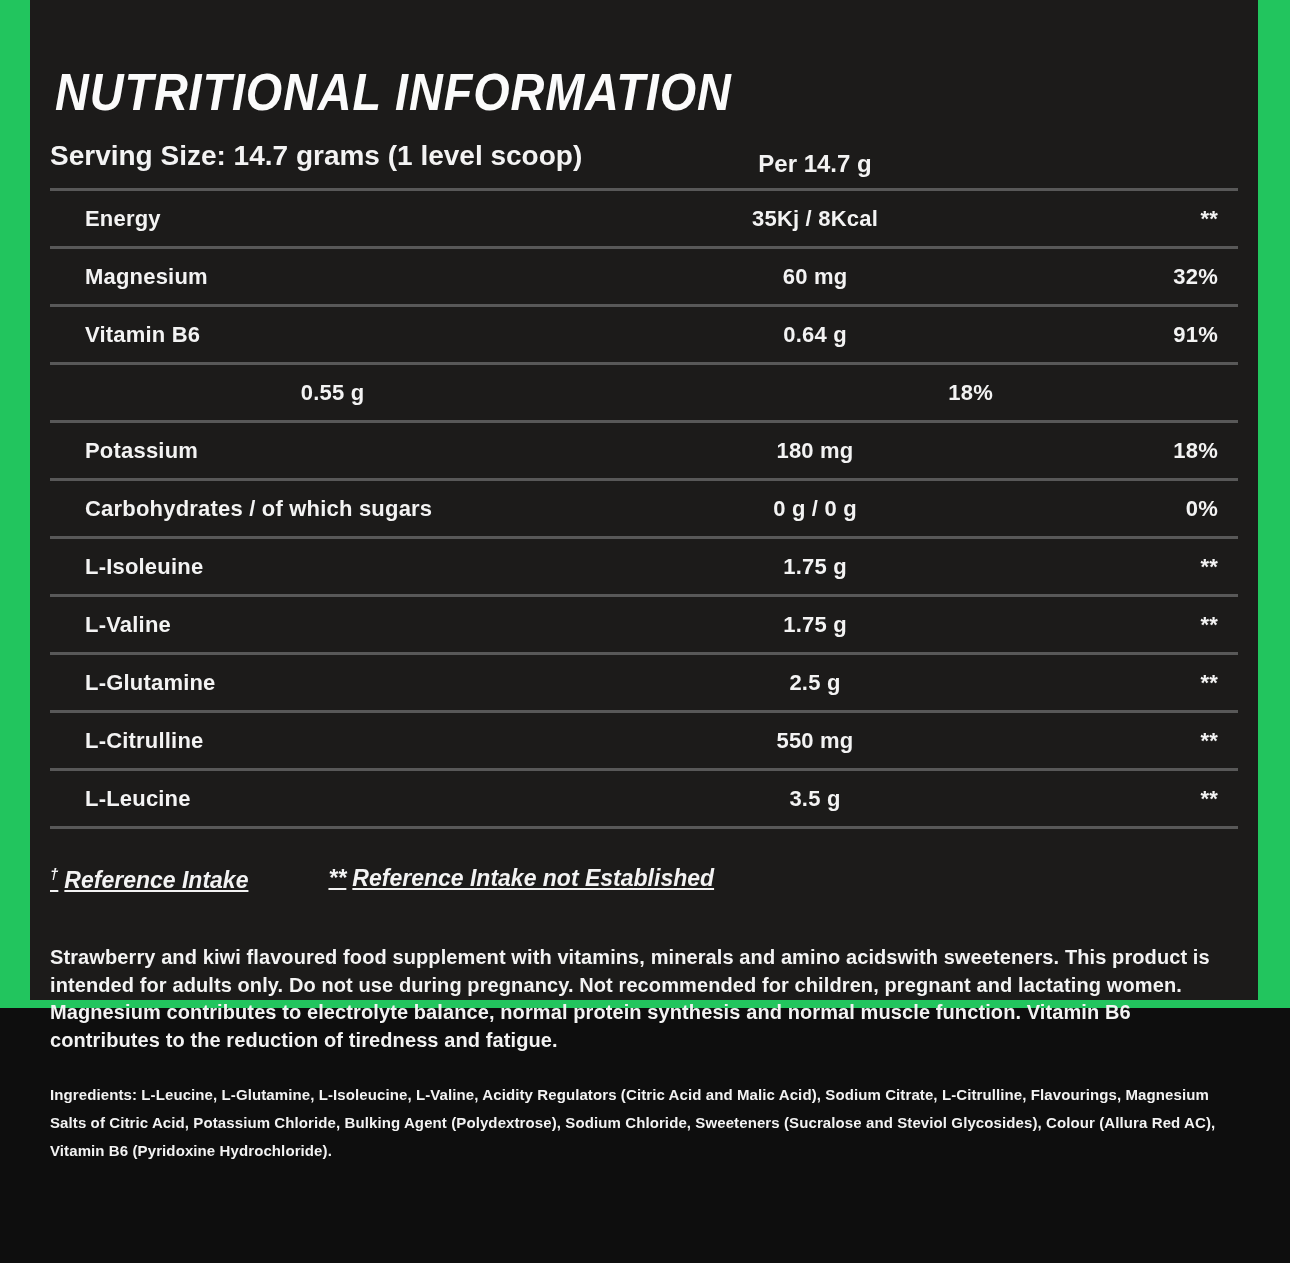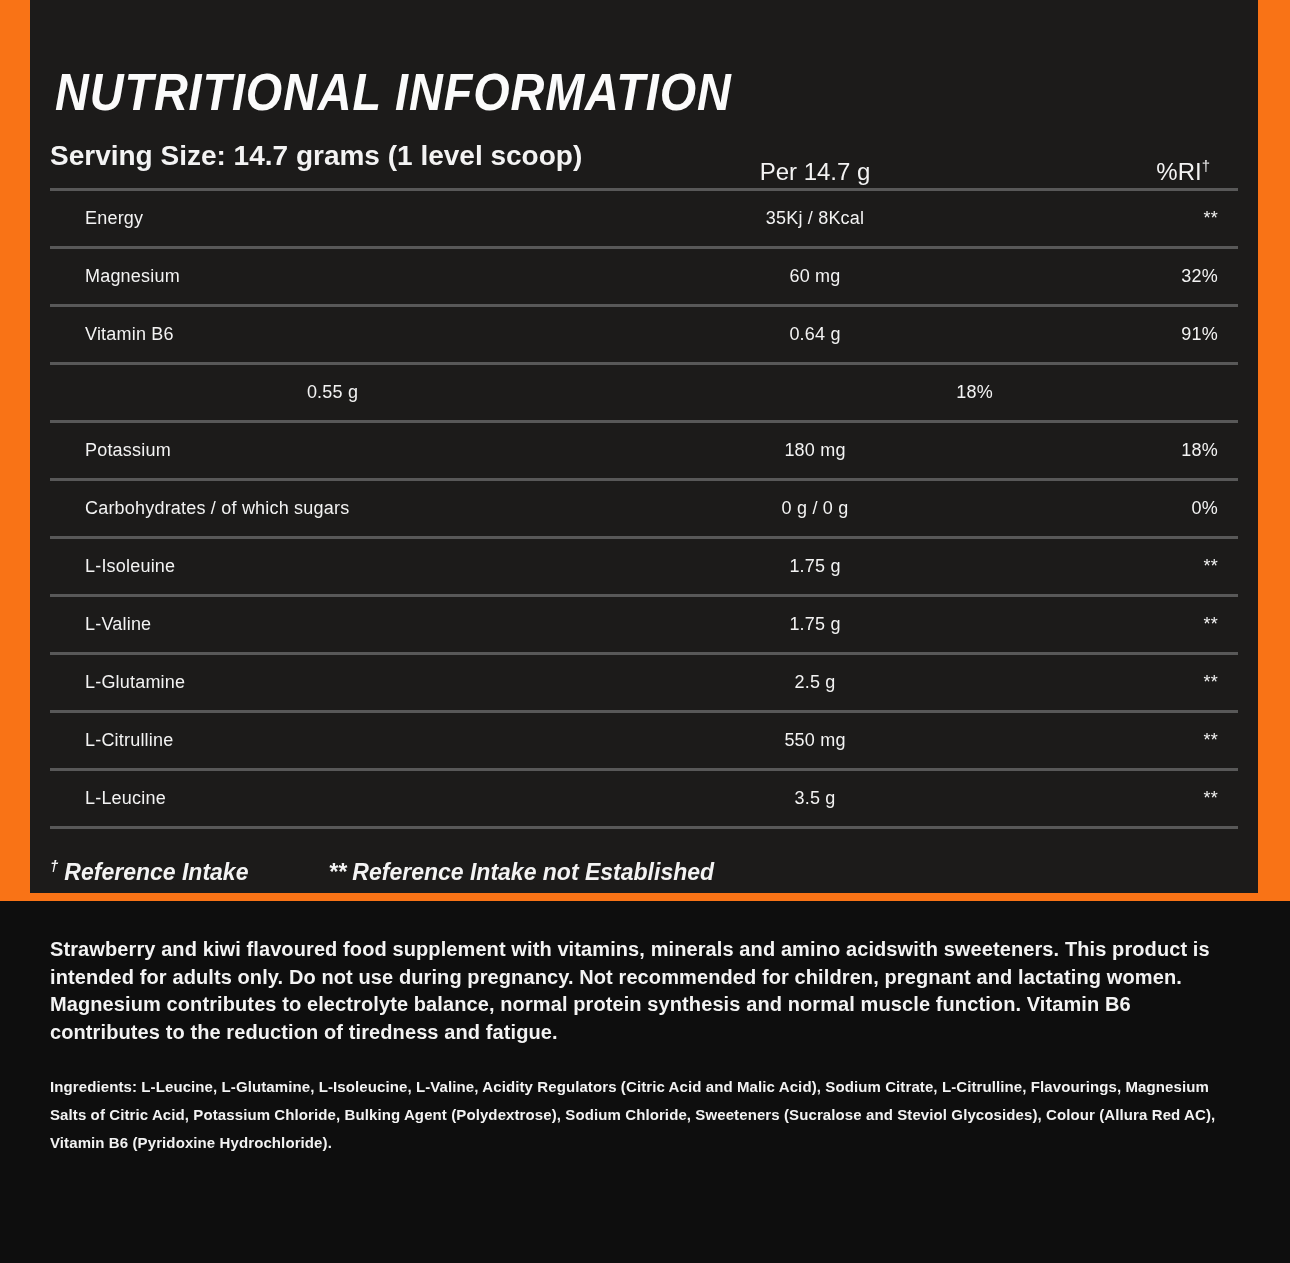--- a/index.html
+++ b/index.html
@@ -8,22 +8,22 @@
     width: 1290px;
     height: 1263px;
     background: #0e0e0e;
     font-family: "Liberation Sans", sans-serif;
     overflow: hidden;
   }
 
   .page {
     position: relative;
     width: 1290px;
-    height: 901px;
-    background: #f97316;
+    height: 1008px;
+    background: #22c55e;
   }
 
   .panel {
     position: absolute;
     left: 30px;
     right: 32px;
     top: 0;
     bottom: 8px;
     background: #1c1b1a;
     color: #f3f3f3;
@@ -52,49 +52,50 @@
     align-items: end;
     margin-top: 8px;
     height: 62px;
   }
   .serving {
     font-size: 28px;
     font-weight: 700;
     padding-bottom: 16px;
     white-space: nowrap;
   }
-  .col-head { font-size: 24px; font-weight: 400; padding-bottom: 2px; }
+  .col-head { font-size: 24px; font-weight: 700; padding-bottom: 10px; }
   .col-head.amount { text-align: center; }
   .col-head.ri { text-align: right; padding-right: 30px; }
   .col-head.ri sup { font-size: 15px; }
 
   
   .rows {
     border-bottom: 3px solid #585858;
   }
   .nrow {
     display: grid;
     grid-template-columns: 565px 400px 225px;
     height: 58px;
     align-items: center;
     border-top: 3px solid #585858;
   }
-  .nrow .cell { font-size: 18px; font-weight: 400; letter-spacing: 0.2px; }
+  .nrow .cell { font-size: 22px; font-weight: 700; letter-spacing: 0.2px; }
   .nrow .cell.label  { padding-left: 35px; }
   .nrow .cell.amount { text-align: center; }
   .nrow .cell.ri     { text-align: right; padding-right: 22px; }
 
   
   .footnotes {
     display: flex;
-    margin-top: 28px;
+    margin-top: 36px;
     font-size: 23px;
     font-weight: 700;
     font-style: italic;
-    align-items: flex-end;
+    align-items: flex-start;
+    text-decoration: underline;
   }
   .footnote { white-space: nowrap; }
   .footnote .sym-sup { font-size: 15px; vertical-align: 9px; margin-right: 6px; }
   .footnote .sym { margin-right: 6px; }
   .footnote + .footnote { margin-left: 80px; }
 
   
   .description {
     margin-top: 50px;
     width: 1188px;
@@ -117,21 +118,20 @@
 <body>
 
 <div class="page">
   <div class="panel">
 
     <h1 class="title">NUTRITIONAL INFORMATION</h1>
 
     <div class="head-band">
       <div class="serving">Serving Size: 14.7 grams (1 level scoop)</div>
       <div class="col-head amount">Per 14.7 g</div>
-      <div class="col-head ri"><span>%RI</span><sup>†</sup></div>
     </div>
 
     <div class="rows">
         <div class="nrow">
           <div class="cell label">Energy</div>
           <div class="cell amount">35Kj / 8Kcal</div>
           <div class="cell ri">**</div>
         </div>
         <div class="nrow">
           <div class="cell label">Magnesium</div>

